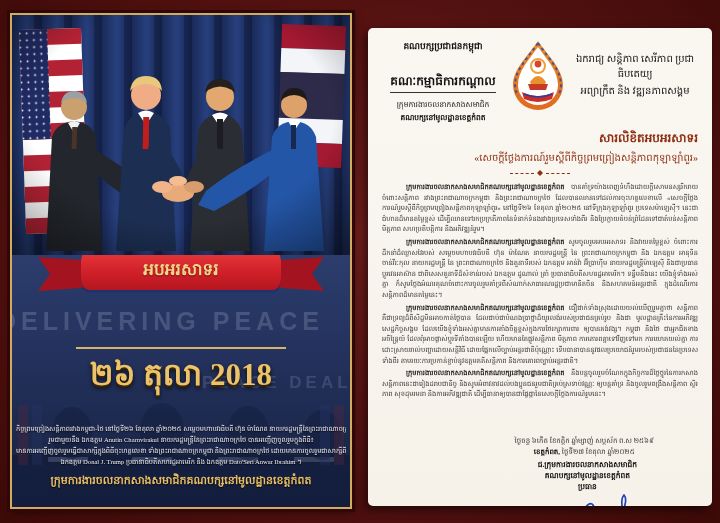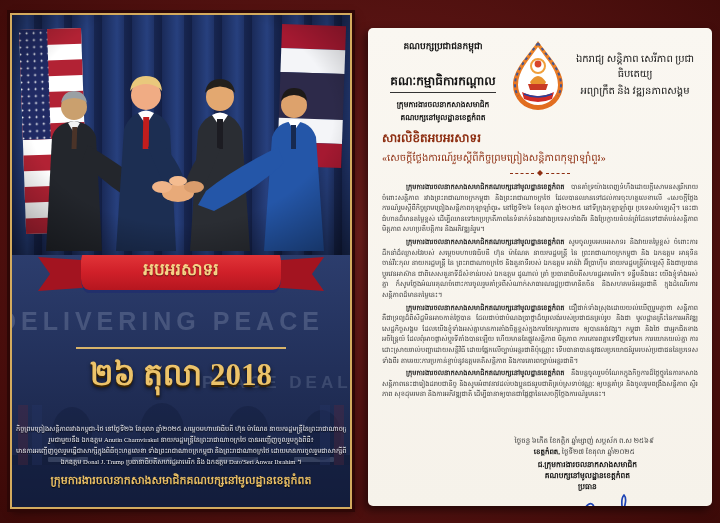--- a/index.html
+++ b/index.html
@@ -95,26 +95,26 @@
     padding:12px 14px 2px 14px;
     overflow:hidden;
     font-family:"Liberation Serif", serif;
     color:#222;
   }
   .lt-head { display:flex; justify-content:space-between; align-items:flex-start; }
   .lt-head-left  { width:122px; text-align:center; }
   .lt-head-right { width:126px; text-align:center; padding-top:10px; }
   .h-l1 { font-size:9px;  font-weight:bold; color:#111; }
   .h-l2 { font-size:12px;  font-weight:bold; color:#111; border-bottom:1px solid #333; display:inline-block; padding-bottom:1px; margin-top:1px; }
-  .h-l3 { font-size:7.5px; font-weight:bold; color:#111; margin-top:7px; }
+  .h-l3 { font-size:7.5px; font-weight:normal; color:#111; margin-top:7px; }
   .h-l4 { font-size:7.5px; font-weight:bold; color:#111; margin-top:2px; }
   .h-r1, .h-r2 { font-size:10px; font-weight:normal; color:#111; margin-top:2px; }
   .emblem { width:64px; height:72px; flex:0 0 auto; }
 
-  .lt-title { text-align:left; margin-top:6px; }
+  .lt-title { text-align:right; margin-top:6px; }
   .lt-title .t1 { font-size:12px; font-weight:bold; color:#8e2f12; }
   .lt-title .t2 { font-size:10px; font-weight:normal; color:#8e2f12; margin-top:3px; white-space:nowrap; overflow:hidden; }
   .orn { width:60px; height:6px; margin:4px auto 0 auto; display:flex; align-items:center; }
   .orn::before, .orn::after { content:""; flex:1; border-top:1px dashed #8e2f12; }
   .orn .dia { width:6px; height:6px; background:#8e2f12; transform:rotate(45deg) scale(.7); margin:0 3px; }
 
   .lt-body { margin-top:6px; height:252px; overflow:hidden; }
   .lt-body p {
     font-size:6.7px; line-height:10.6px; text-align:justify;
     text-indent:24px; color:#353535; margin-bottom:2px;

